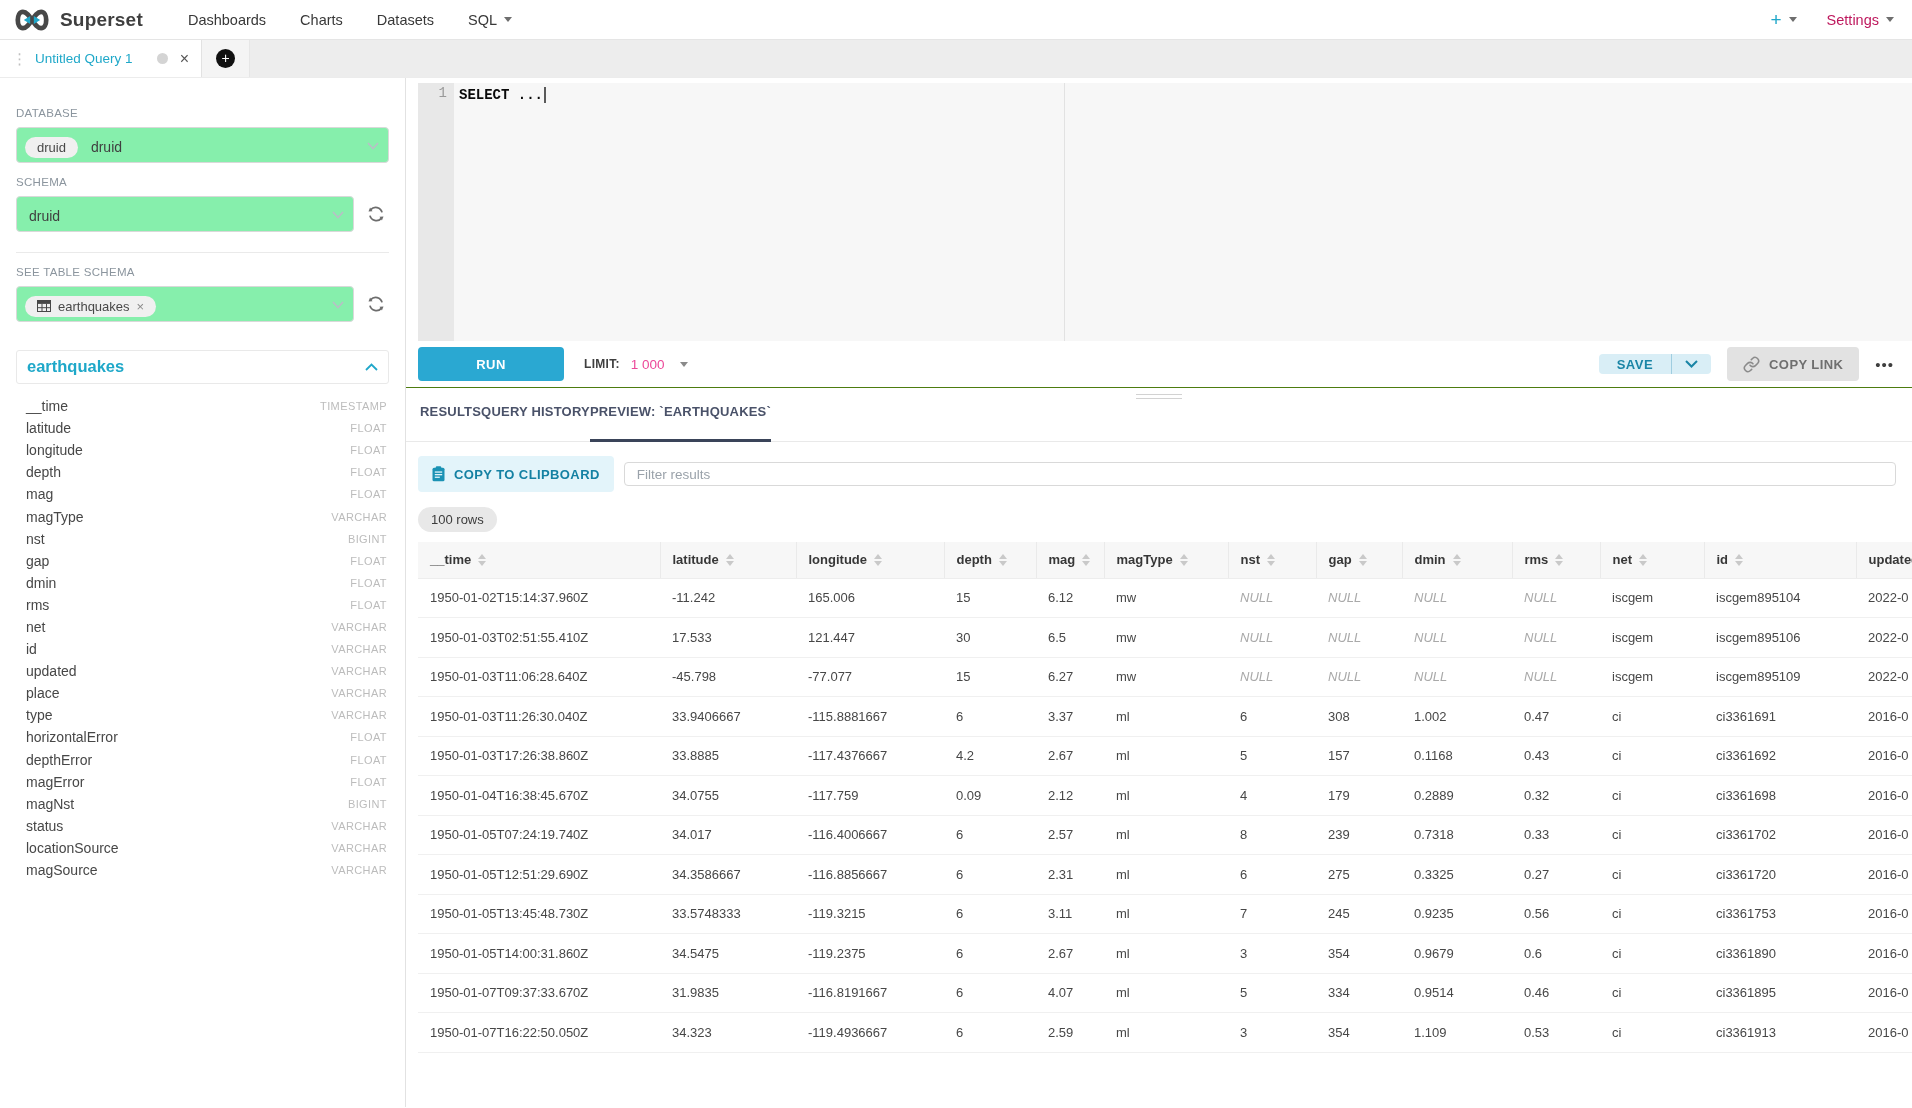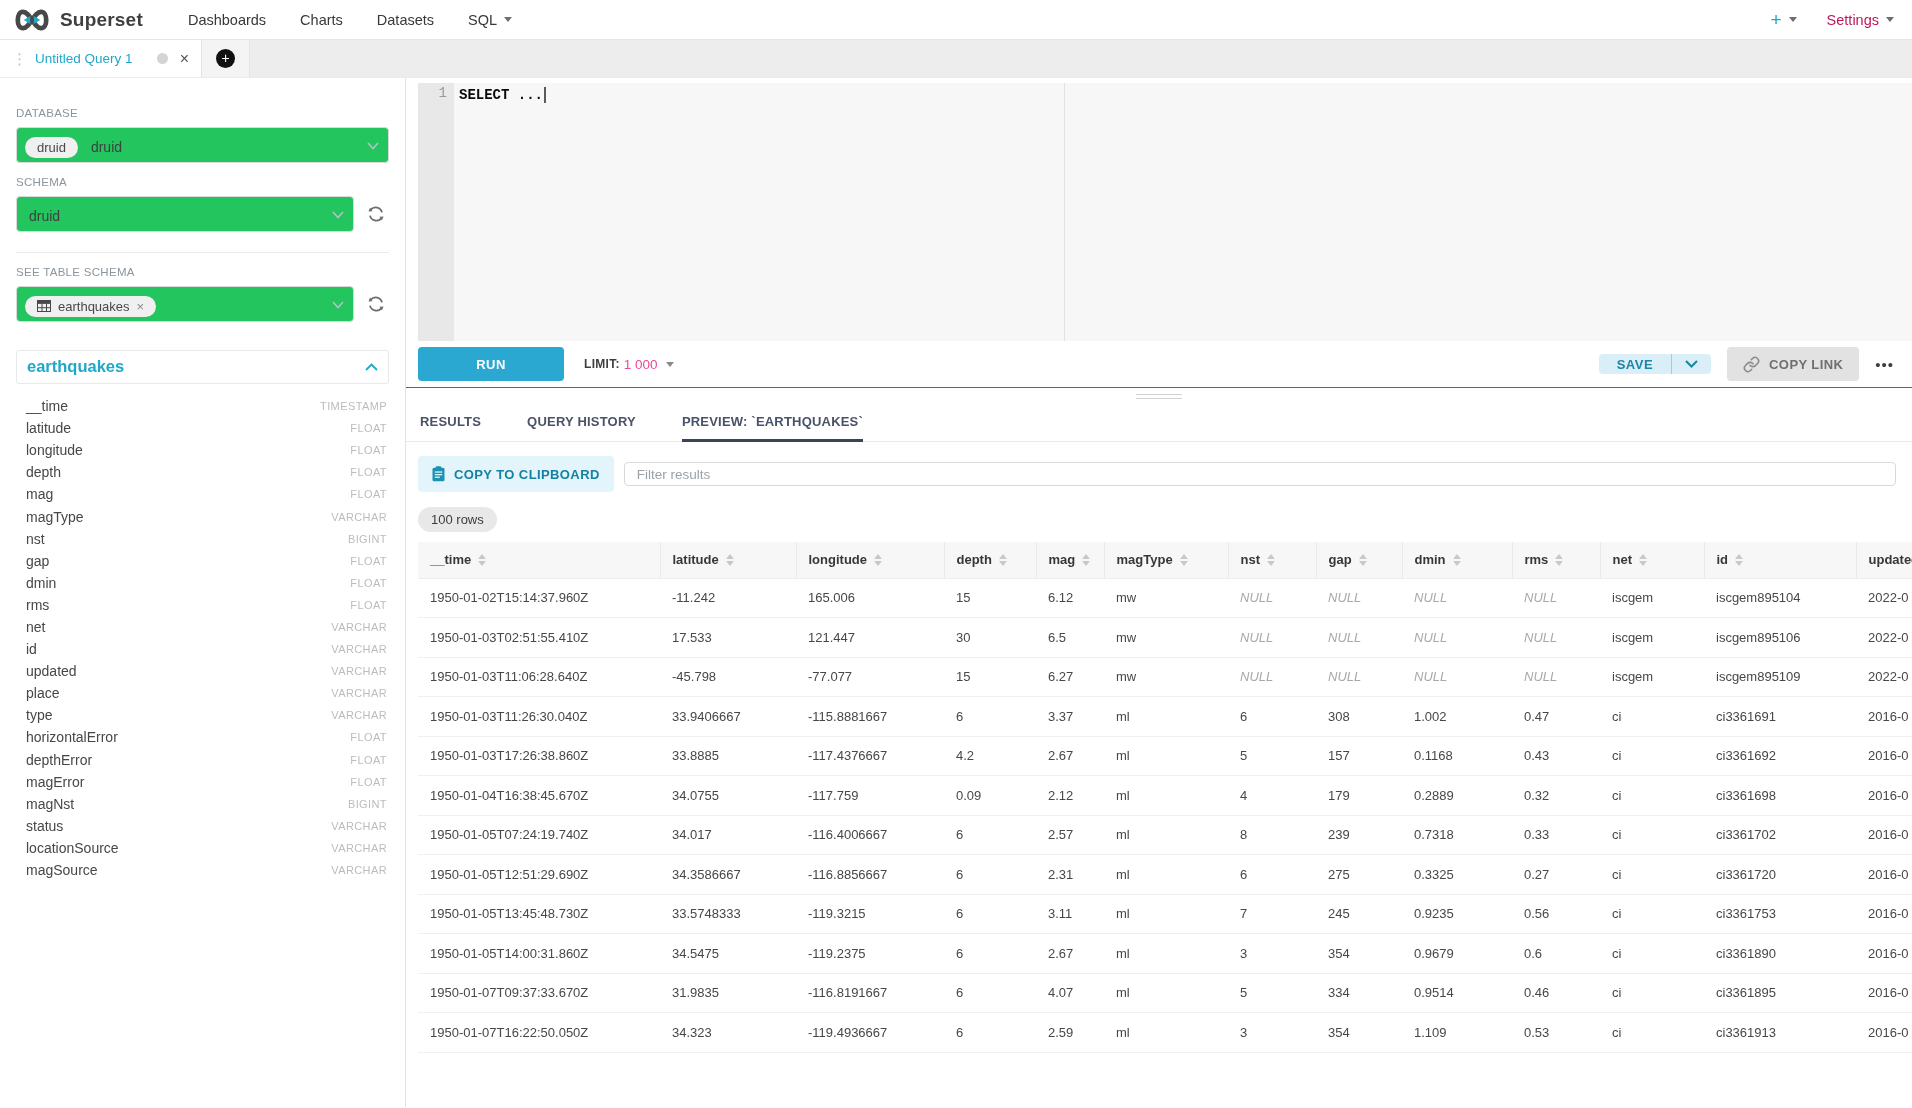--- a/index.html
+++ b/index.html
@@ -36,21 +36,21 @@
 
   
   .body { display:flex; height:1029px; }
   .sidebar { width:406px; min-width:406px; border-right:1px solid #e2e2e2; padding:14px 16px; overflow:hidden; }
   .main { flex:1; min-width:0; display:flex; flex-direction:column; }
 
   
   .field-label { font-size:11.5px; color:#8b959e; margin:13px 0 8px 0; letter-spacing:.3px; }
   .field-label:first-child { margin-top:15px; }
   .select-row { display:flex; align-items:center; }
-  .select { height:36px; border:1px solid #d9d9d9; border-radius:4px; background:#22c55e;
+  .select { height:36px; border:1px solid #d9d9d9; border-radius:4px; background:#86efac;
             display:flex; align-items:center; padding:4px 28px 0 8px; position:relative; flex:1; cursor:pointer; }
   .select .chev { position:absolute; right:9px; top:14px; }
   .pill { background:#f0f0f0; border-radius:11px; padding:3px 12px; font-size:13px; color:#484848;
           display:flex; align-items:center; gap:7px; }
   .pill + .select-value { margin-left:13px; }
   .select-value { font-size:14px; color:#3f3f3f; }
   .pill .clear-x { color:#8a8a8a; font-size:13px; cursor:pointer; }
   .sync-btn { width:24px; height:24px; margin-left:11px; background:none; border:none; cursor:pointer; padding:0; }
   .sb-divider { height:1px; background:#eaeaea; margin:20px 0 6px 0; }
 
@@ -73,42 +73,42 @@
                display:inline-flex; align-items:center; white-space:pre; }
   .cursor { display:inline-block; width:2px; height:16px; background:#5a5a5a; margin-left:1px; }
   .print-margin { position:absolute; left:610px; top:0; bottom:0; width:1px; background:#e2e2e2; }
 
   
   .toolbar { height:47px; display:flex; align-items:center; gap:20px; padding:0 18px 0 12px;
              border-bottom:1px solid #4d7c0f; background:#fff; }
   .run-btn { width:146px; height:34px; background:#2AA8D2; border:none; border-radius:4px;
              color:#fff; font-weight:700; font-size:13px; letter-spacing:.5px; cursor:pointer;
              font-family:"Liberation Sans", sans-serif; }
-  .limit { display:flex; align-items:center; gap:4px; cursor:pointer; }
+  .limit { display:flex; align-items:center; gap:11px; cursor:pointer; }
   .limit-label { font-size:12px; font-weight:700; color:#3f3f3f; letter-spacing:.3px; }
   .limit-value { font-size:13.5px; color:#ec4899; }
   .limit .caret { border-top-color:#8a8a8a; margin-left:4px; }
   .right-tools { margin-left:auto; display:flex; align-items:center; gap:16px; }
   .save-btn { height:20px; background:#d9eef6; border-radius:4px; display:flex; align-items:stretch; cursor:pointer; }
   .save-label { display:flex; align-items:center; padding:0 18px; color:#1A85A6; font-weight:700;
                 font-size:13px; letter-spacing:.5px; }
   .save-sep { width:1px; background:#9fcde0; margin:0; }
   .save-caret-box { display:flex; align-items:center; padding:0 13px; }
   .copylink-btn { height:34px; background:#e2e2e2; border:none; border-radius:4px; display:flex; align-items:center;
                   gap:9px; padding:0 16px; color:#6f6f6f; font-weight:700; font-size:13px; letter-spacing:.4px;
                   cursor:pointer; font-family:"Liberation Sans", sans-serif; }
   .more-dots { color:#3f3f3f; font-size:15px; letter-spacing:1px; cursor:pointer; }
 
   
   .splitter { height:16px; display:flex; flex-direction:column; align-items:center; justify-content:center;
               gap:3px; cursor:row-resize; }
   .splitter i { display:block; width:46px; height:1px; background:#d2d2d2; }
 
   
-  .rtabs { display:flex; gap:46px; padding-left:14px; height:38px; align-items:flex-end;
+  .rtabs { display:flex; padding-left:14px; height:38px; 
            border-bottom:1px solid #e9e9e9; }
   .rtab { font-size:13px; font-weight:600; color:#4a5269; padding-bottom:12px; position:relative;
           cursor:pointer; letter-spacing:.2px; white-space:nowrap; }
   .rtab.active::after { content:""; position:absolute; left:0; right:0; bottom:-1px; height:3px; background:#3a4459; }
 
   .results-controls { display:flex; gap:10px; align-items:center; padding:14px 16px 4px 12px; }
   .copy-clip { height:36px; background:#e3f4fa; border:none; border-radius:4px; display:flex; align-items:center;
                gap:9px; padding:0 14px; color:#1481a3; font-weight:700; font-size:13px; letter-spacing:.4px;
                cursor:pointer; font-family:"Liberation Sans", sans-serif; }
   .filter-input { flex:1; height:24px; border:1px solid #d9d9d9; border-radius:4px; padding:0 12px;

